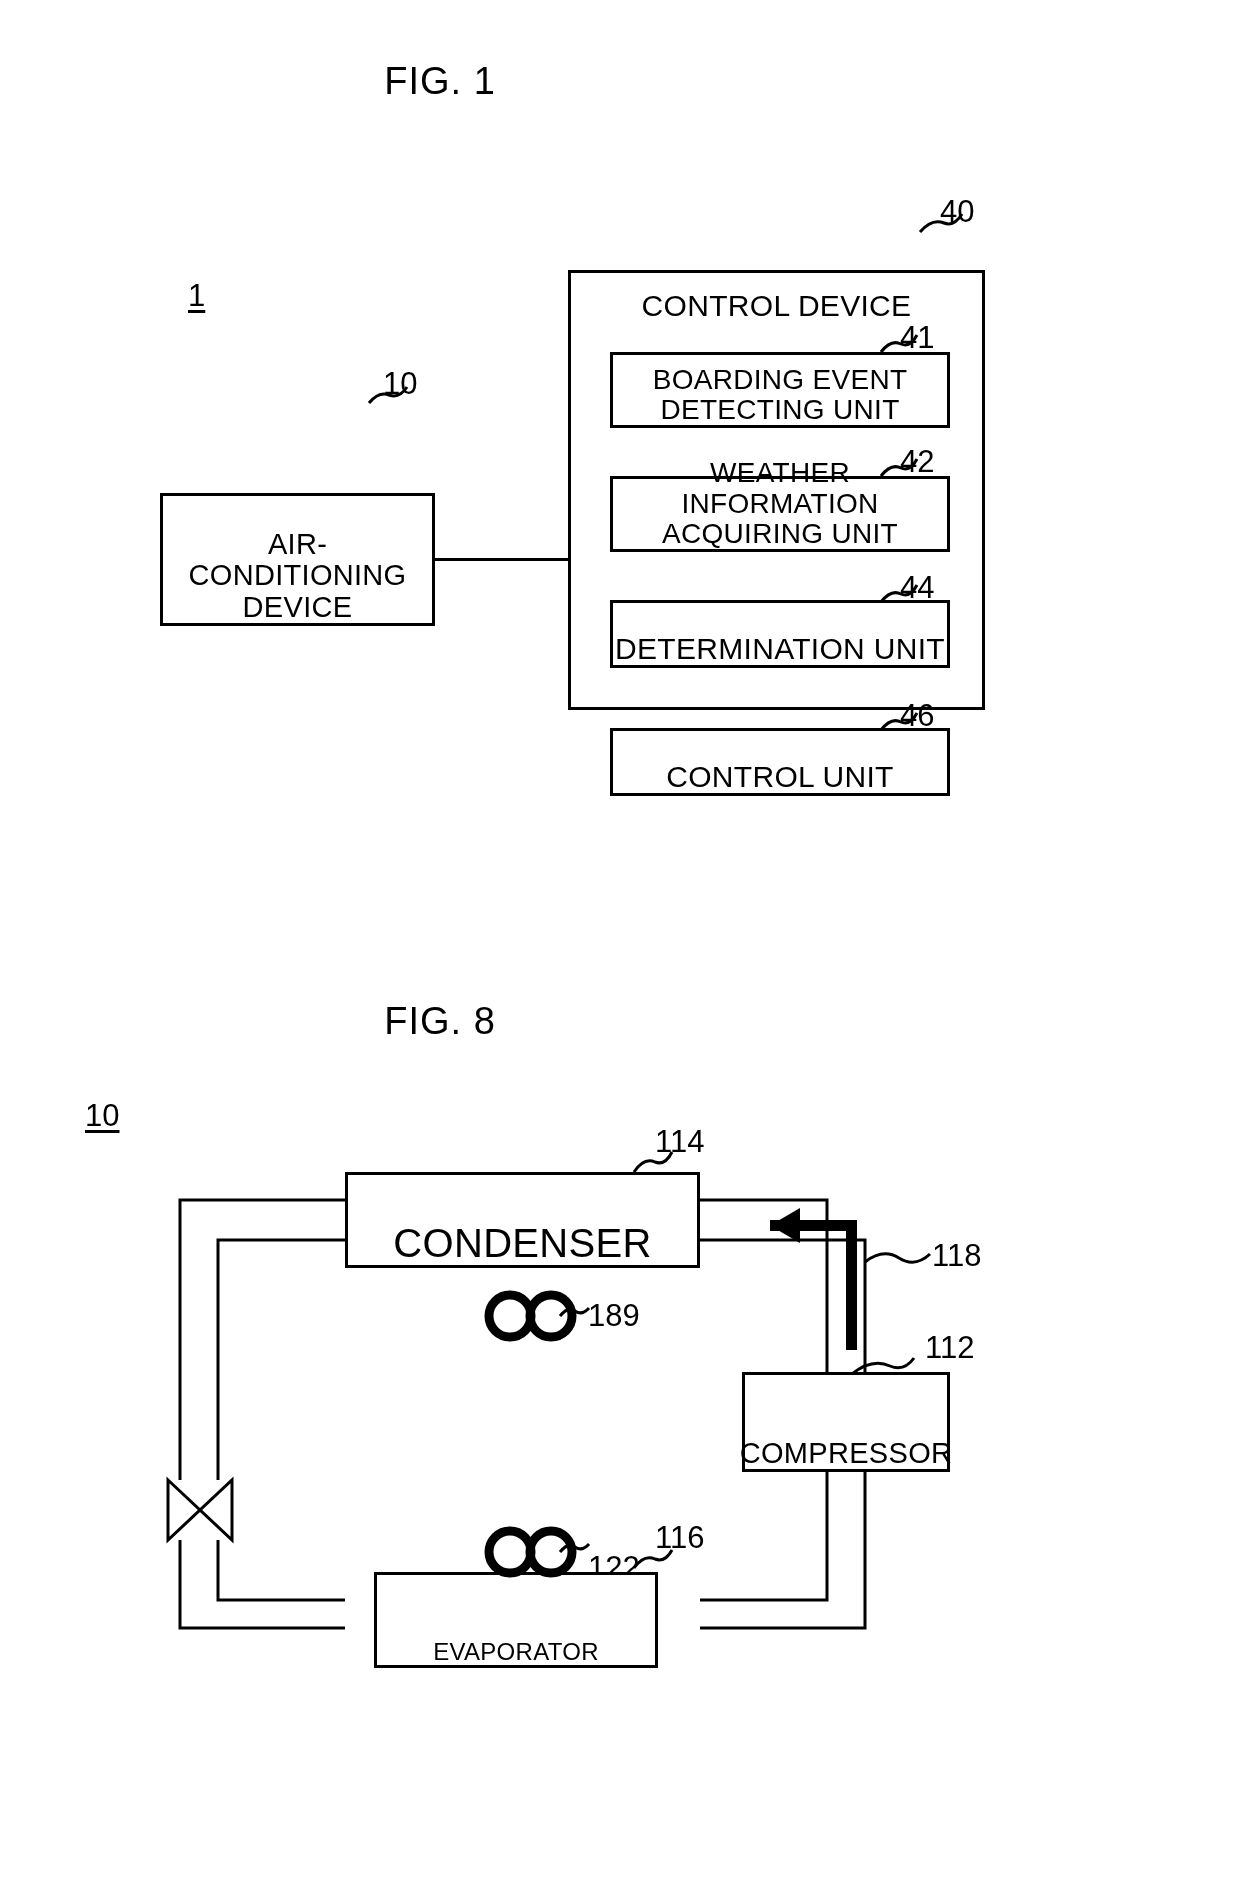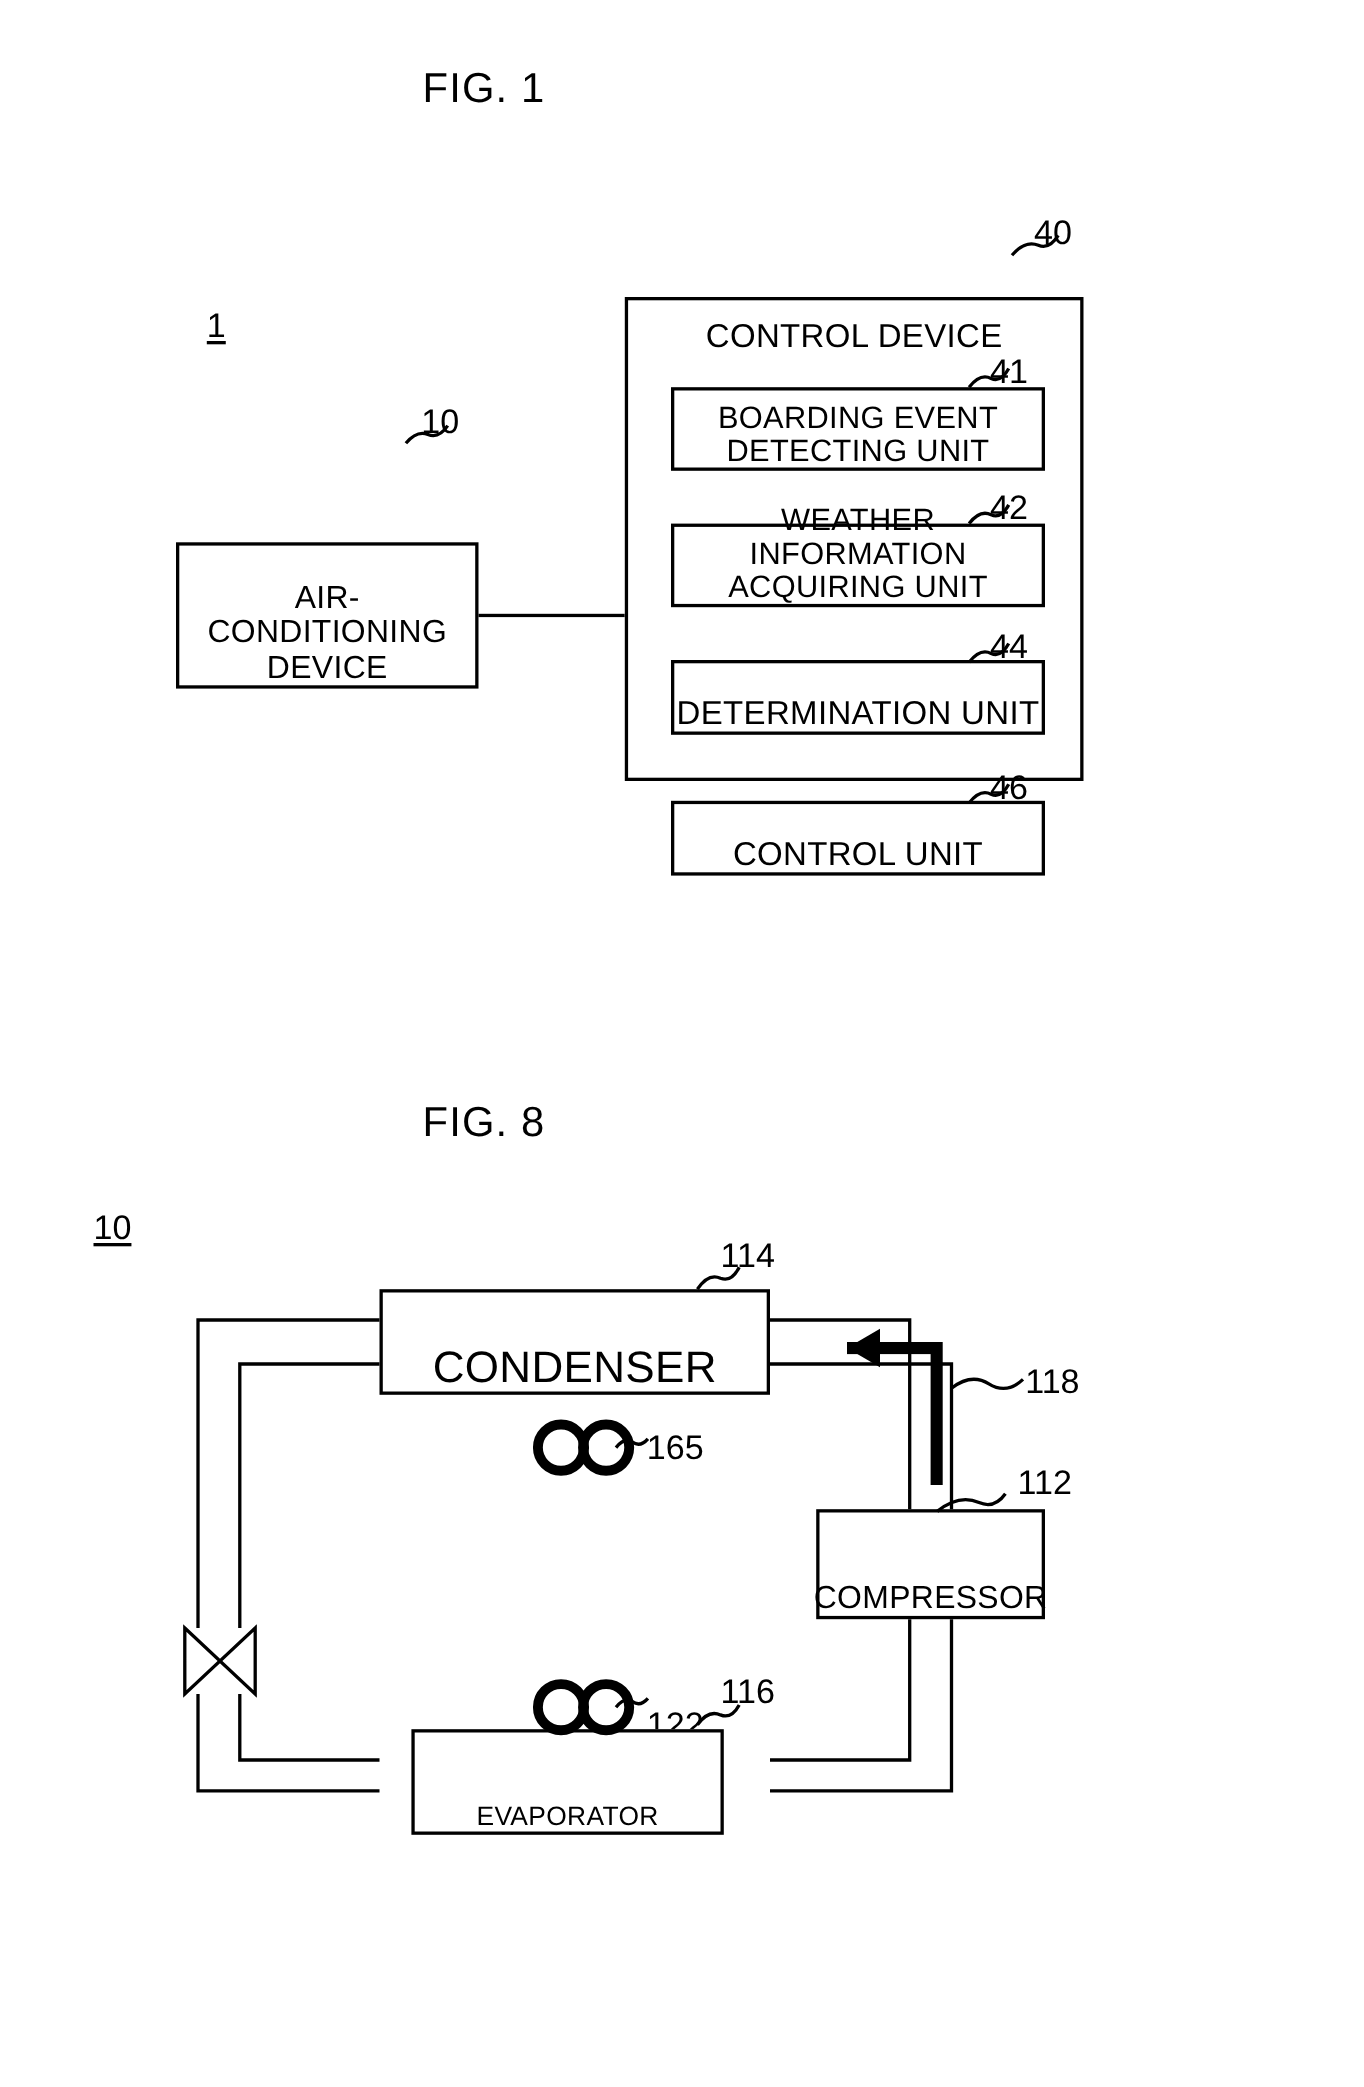--- a/index.html
+++ b/index.html
@@ -127,21 +127,21 @@
   <div class="fig-title" style="left:0; top:1000px; width:880px;">FIG. 8</div>
 
   <div class="ref-num-underline" style="left:85px; top:1098px;">10</div>
 
   <div class="ref-num" style="left:655px; top:1124px;">114</div>
 
   <div class="box" style="left:345px; top:1172px; width:355px; height:96px; font-size:40px;">
     <span>CONDENSER</span>
   </div>
 
-  <div class="ref-num" style="left:588px; top:1298px;">165</div>
+  <div class="ref-num" style="left:588px; top:1298px;">189</div>
 
   <div class="ref-num" style="left:932px; top:1238px;">118</div>
 
   <div class="ref-num" style="left:925px; top:1330px;">112</div>
 
   <div class="box" style="left:742px; top:1372px; width:208px; height:100px; font-size:29px;">
     <span>COMPRESSOR</span>
   </div>
 
   <div class="ref-num" style="left:588px; top:1550px;">122</div>

